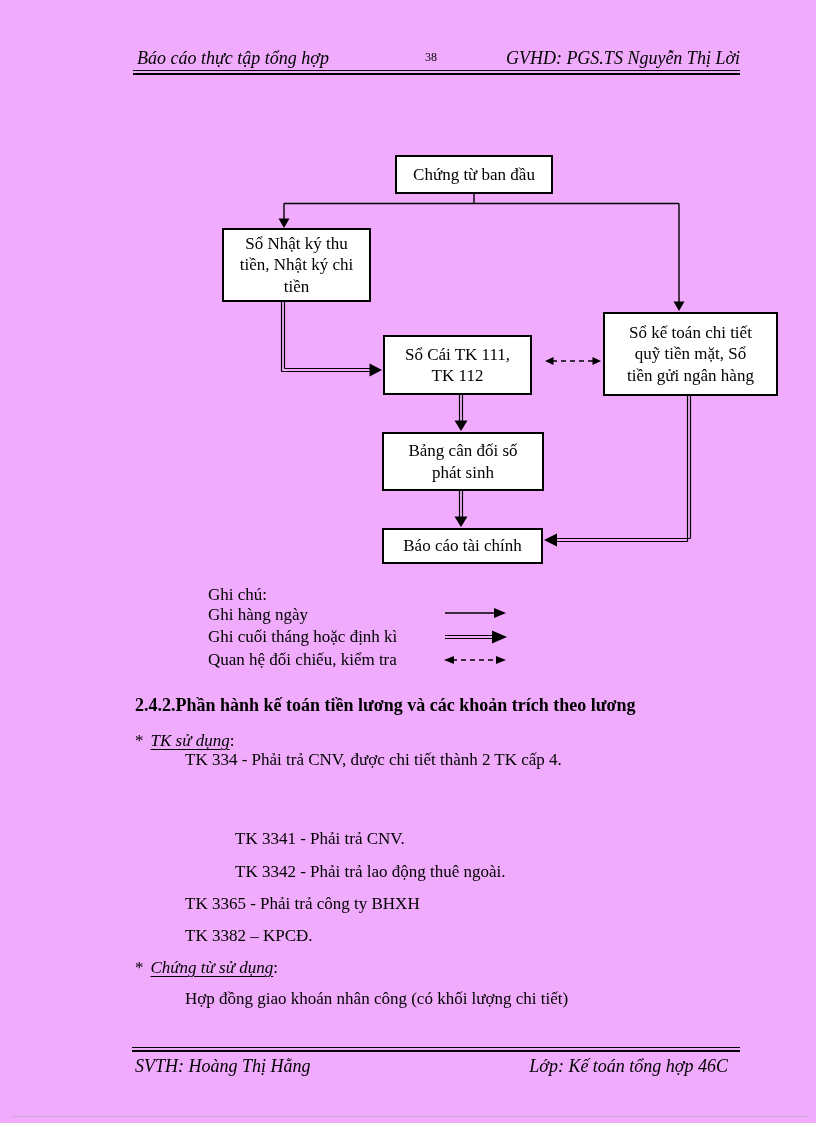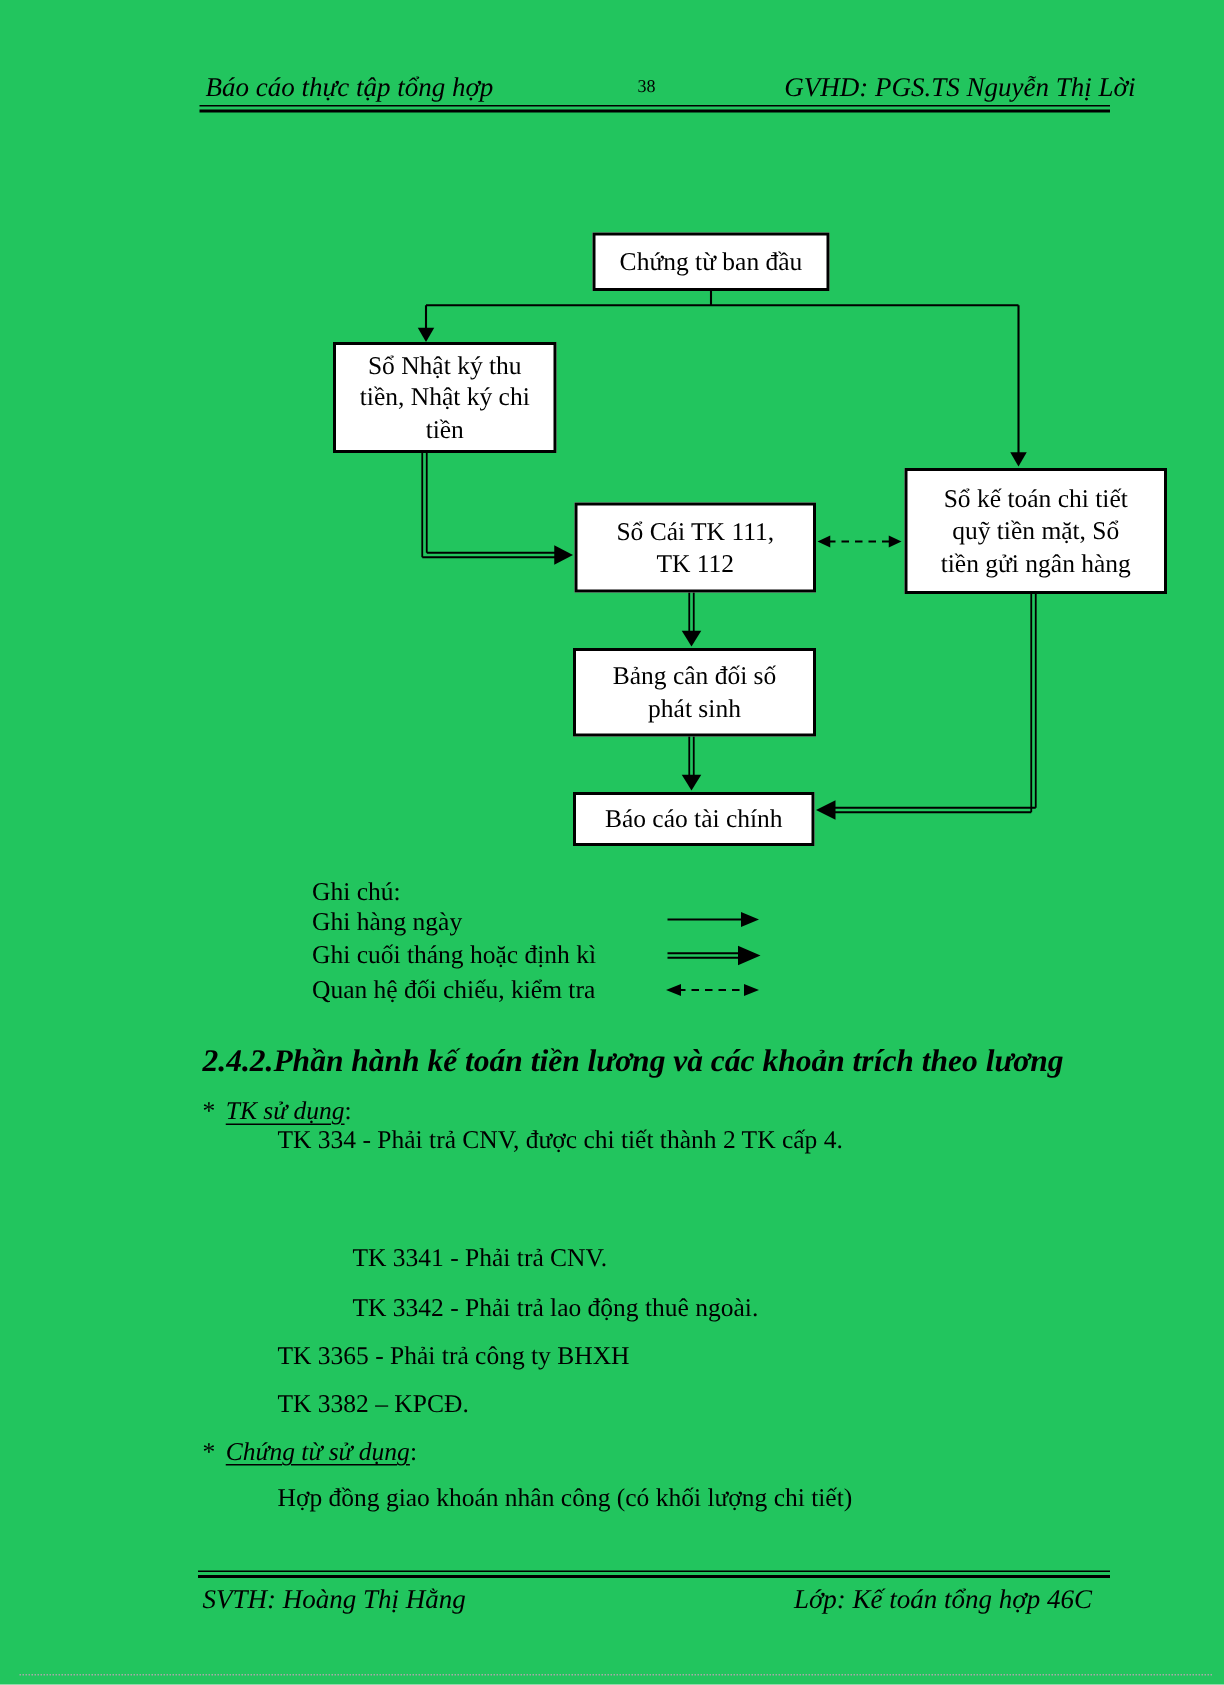--- a/index.html
+++ b/index.html
@@ -1,44 +1,44 @@
 <!DOCTYPE html>
 <html><head>
 <meta charset="utf-8">
 <style>
   html,body{margin:0;padding:0;background:#e8e8e8;}
   .page{
     position:relative;width:816px;height:1123px;margin:0 auto;
-    background:#22c55e;overflow:hidden;
+    background:#f0abfc;overflow:hidden;
     font-family:"Liberation Serif","DejaVu Serif",serif;color:#000;
   }
   .abs{position:absolute;white-space:nowrap;}
   .it{font-style:italic;}
   .hdr{font-size:18px;}
   .rule{position:absolute;background:#000;}
   .txt{font-size:17px;line-height:21px;}
-  .heading{font-size:21px;font-weight:bold;font-style:italic;}
+  .heading{font-size:18px;font-weight:bold;}
   .u-label{font-style:italic;text-decoration:underline;text-underline-offset:3px;}
   .bullet{margin-right:7px;}
   .fbox{
     position:absolute;box-sizing:border-box;border:2px solid #000;background:#fff;
     display:flex;align-items:center;justify-content:center;text-align:center;
     font-size:17px;line-height:1.26;white-space:pre-line;padding:1px 2px;
   }
   svg.overlay{position:absolute;left:0;top:0;pointer-events:none;}
   .dotted-bottom{position:absolute;border-top:1px dotted #a8a8a8;height:0;}
 </style>
 </head>
 <body>
 
 <div class="page">
 
   <div class="abs hdr it" style="left:137px;top:48px;">Báo cáo thực tập tổng hợp</div>
   <div class="abs" style="left:425px;top:50px;font-size:12px;">38</div>
-  <div class="abs hdr it" style="right:59px;top:48px;">GVHD: PGS.TS Nguyễn Thị Lời</div>
+  <div class="abs hdr it" style="right:76px;top:48px;">GVHD: PGS.TS Nguyễn Thị Lời</div>
   <div class="rule" style="left:133px;top:70px;width:607px;height:1px;"></div>
   <div class="rule" style="left:133px;top:73px;width:607px;height:2px;"></div>
 
   <svg class="overlay" width="816" height="700" viewBox="0 0 816 700">
     <g stroke="#000" stroke-width="1.4" fill="#000">
 
       <line x1="474" y1="193" x2="474" y2="203.5"></line>
       <line x1="284" y1="203.5" x2="679" y2="203.5"></line>
 
       <line x1="284" y1="203.5" x2="284" y2="220"></line>
@@ -95,21 +95,21 @@
       <line x1="452" y1="660" x2="498" y2="660" stroke-dasharray="5,4"></line>
       <polygon points="444,660 454,656 454,664" stroke="none"></polygon>
       <polygon points="506,660 496,656 496,664" stroke="none"></polygon>
     </g>
   </svg>
 
   <div class="fbox" style="left:222px;top:228px;width:149px;height:74px;">Sổ Nhật ký thu
 tiền, Nhật ký chi
 tiền</div>
   <div class="fbox" style="left:395px;top:155px;width:158px;height:39px;">Chứng từ ban đầu</div>
-  <div class="fbox" style="left:383px;top:335px;width:161px;height:60px;">Sổ Cái TK 111,
+  <div class="fbox" style="left:383px;top:335px;width:149px;height:60px;">Sổ Cái TK 111,
 TK 112</div>
   <div class="fbox" style="left:603px;top:312px;width:175px;height:84px;">Sổ kế toán chi tiết
 quỹ tiền mặt, Sổ
 tiền gửi ngân hàng</div>
   <div class="fbox" style="left:382px;top:432px;width:162px;height:59px;">Bảng cân đối số
 phát sinh</div>
   <div class="fbox" style="left:382px;top:528px;width:161px;height:36px;">Báo cáo tài chính</div>
 
   <div class="abs txt" style="left:208px;top:584px;">Ghi chú:</div>
   <div class="abs txt" style="left:208px;top:604px;">Ghi hàng ngày</div>

